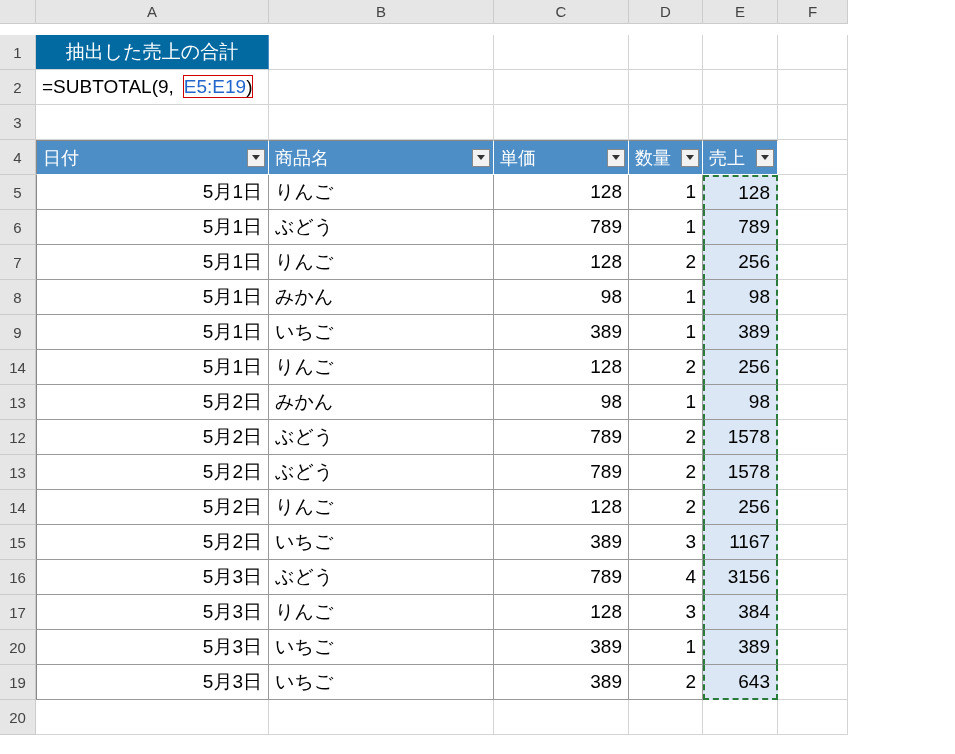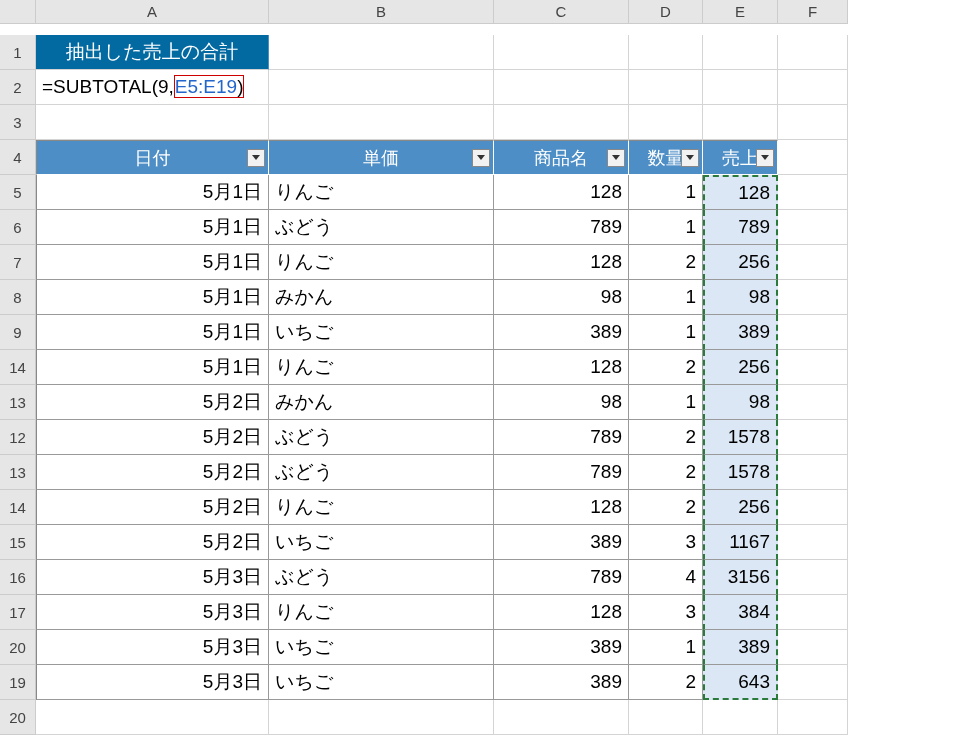--- a/index.html
+++ b/index.html
@@ -54,31 +54,32 @@
     .formula-cell {
       font-size: 19px;
       overflow: visible;
       z-index: 5;
     }
     .formula-cell .eq-part { color: #000; }
     .formula-cell .ref-part { color: #2266cc; }
     .formula-cell .redbox {
       border: 1px solid #d00000;
       padding: 0 0px;
+      margin-left: 9px;
     }
     .table-header {
       background: #4e8ec6;
       color: #fff;
       font-size: 18px;
       border-right: 1px solid #fff;
       border-bottom: 1px solid #fff;
       justify-content: center;
       position: relative;
     }
-    .table-header .label-text { flex: 1; text-align: center; }
+    .table-header .label-text { flex: 1; }
     .filter-btn {
       position: absolute;
       right: 3px;
       top: 50%;
       transform: translateY(-50%);
       width: 18px;
       height: 18px;
       background: #f2f2f2;
       border: 1px solid #888;
       display: flex;
@@ -142,25 +143,25 @@
       <div class="cell"></div>
       <div class="cell"></div>
       <div class="cell"></div>
       <div class="cell"></div>
       <div class="row-header">4</div>
       <div class="cell table-header table-border-top table-border-left">
         <span class="label-text">日付</span>
         <div class="filter-btn"></div>
       </div>
       <div class="cell table-header table-border-top">
+        <span class="label-text">商品名</span>
+        <div class="filter-btn"></div>
+      </div>
+      <div class="cell table-header table-border-top">
         <span class="label-text">単価</span>
-        <div class="filter-btn"></div>
-      </div>
-      <div class="cell table-header table-border-top">
-        <span class="label-text">商品名</span>
         <div class="filter-btn"></div>
       </div>
       <div class="cell table-header table-border-top">
         <span class="label-text">数量</span>
         <div class="filter-btn"></div>
       </div>
       <div class="cell table-header table-border-top">
         <span class="label-text">売上</span>
         <div class="filter-btn"></div>
       </div>

